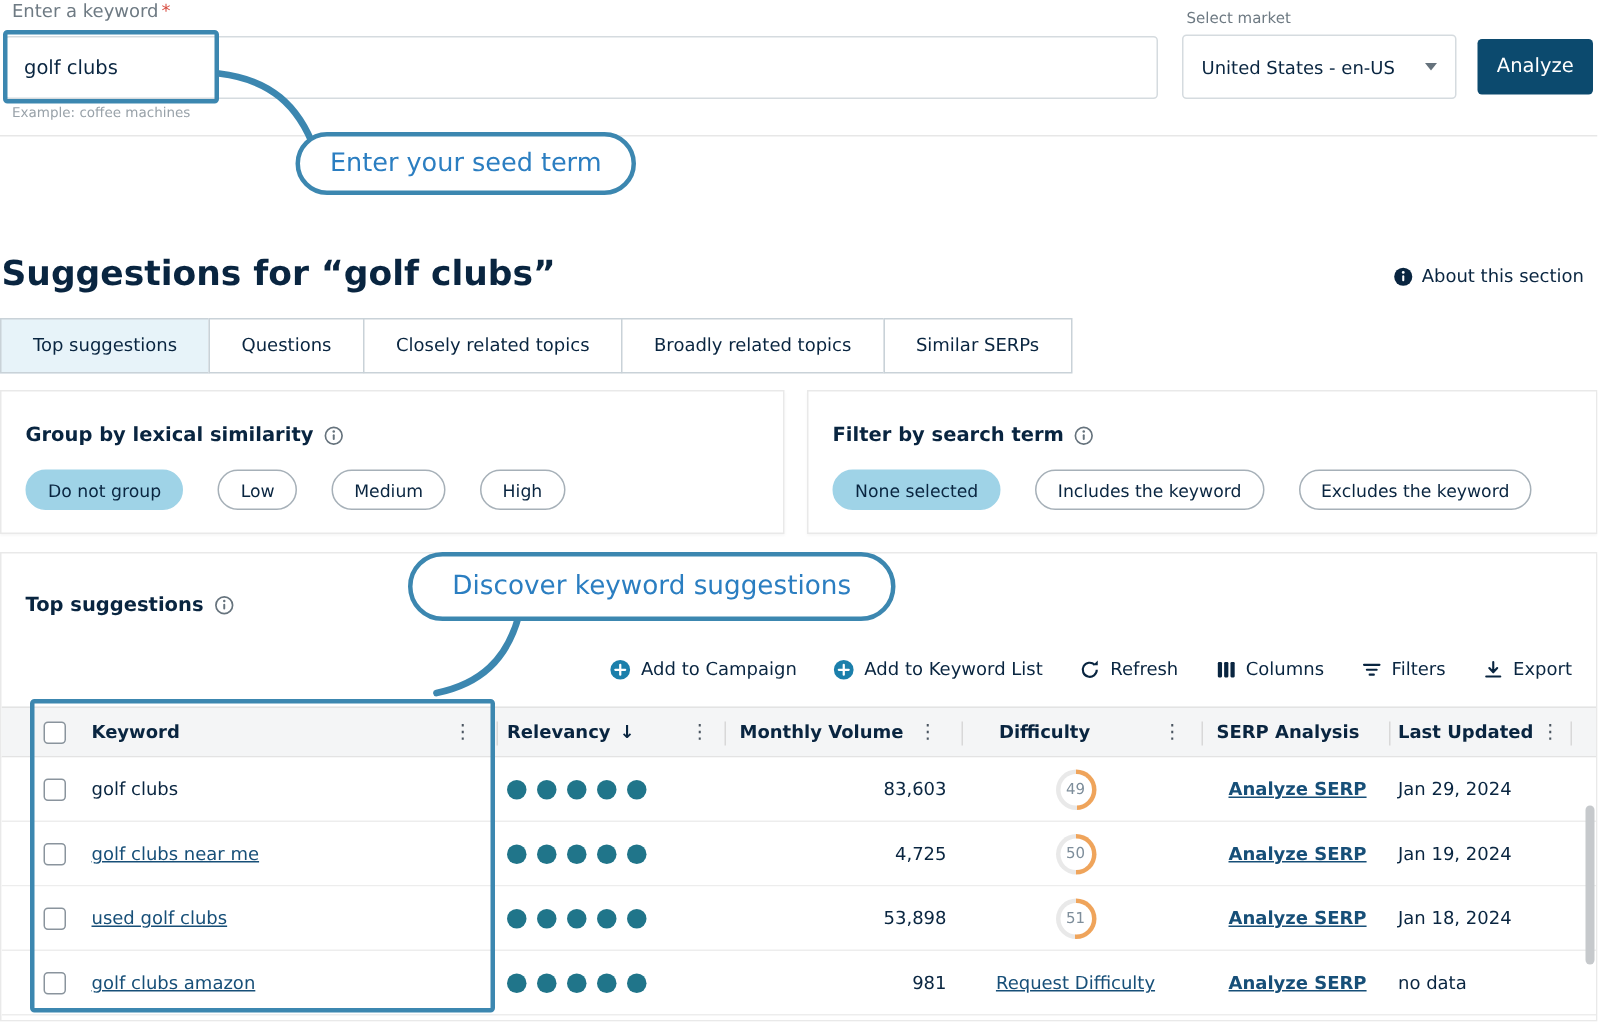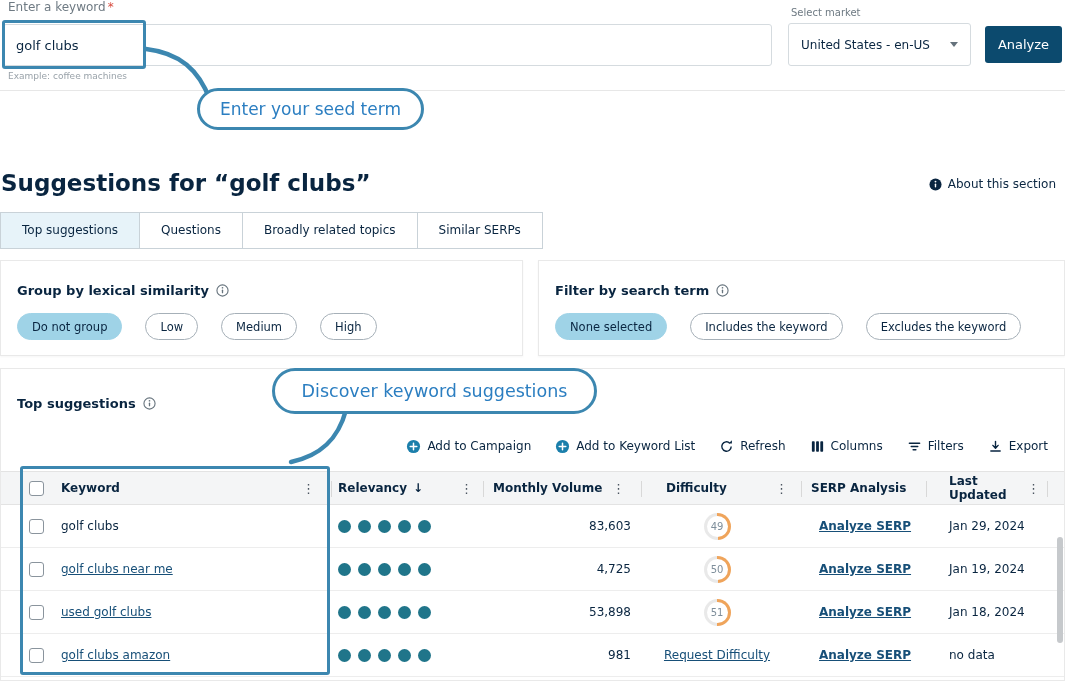--- a/index.html
+++ b/index.html
@@ -63,21 +63,21 @@
   .cell { display:flex; align-items:center; position:relative; height:100%; }
   .c-check { padding-left:28px; }
   .c-kw { padding-left:4px; }
   .c-rel { padding-left:7px; }
   .c-vol { justify-content:flex-end; padding-right:10px; }
   .thead .c-vol { justify-content:center; padding-left:10px; }
   .c-diff { justify-content:center; padding-right:8px; }
   .thead .c-diff { justify-content:center; padding-left:25px; }
   .c-serp { padding-left:18px; }
   .thead .c-serp { padding-left:10px; }
-  .c-upd { padding-left:23px; }
+  .c-upd { padding-left:6px; }
 
   .hsep { position:absolute; left:0; top:9px; height:16px; border-left:1px solid #D8D8D8; }
   .hsep.right { left:auto; right:18px; }
   .kebab { margin-left:auto; font-weight:400; color:#4A5560; font-size:13px; cursor:pointer; }
   .kebab::before { content:"⋮"; }
   .c-kw .kebab { margin-right:16px; }
   .c-rel .kebab { margin-right:10px; }
   .thead .c-vol .kebab { margin-right:6px; }
   .thead .c-diff .kebab { margin-right:5px; }
   .c-upd .kebab { margin-right:26px; }
@@ -120,20 +120,21 @@
         <circle cx="7" cy="7" r="6.5" fill="#092540"></circle>
         <rect x="6.25" y="6" width="1.5" height="4.2" rx="0.75" fill="#fff"></rect>
         <circle cx="7" cy="3.9" r="1" fill="#fff"></circle>
       </svg>
     <span>About this section</span>
   </div>
 
   <div class="tabs">
     <div class="tab active">Top suggestions</div>
     <div class="tab">Questions</div>
+    <div class="tab">Closely related topics</div>
     <div class="tab">Broadly related topics</div>
     <div class="tab">Similar SERPs</div>
   </div>
 
   <div class="card group-card">
     <div class="card-title">
       <span>Group by lexical similarity</span>
       <svg viewBox="0 0 14 14">
           <circle cx="7" cy="7" r="6" fill="none" stroke="#66737D" stroke-width="1.2"></circle>
           <rect x="6.3" y="6" width="1.4" height="4" rx="0.7" fill="#66737D"></rect>

